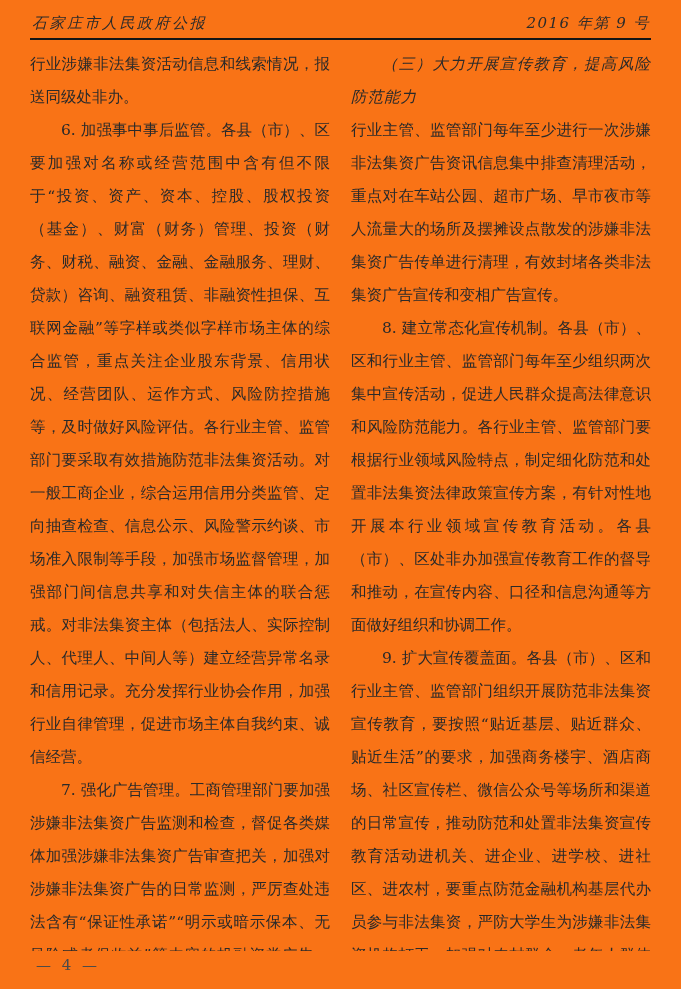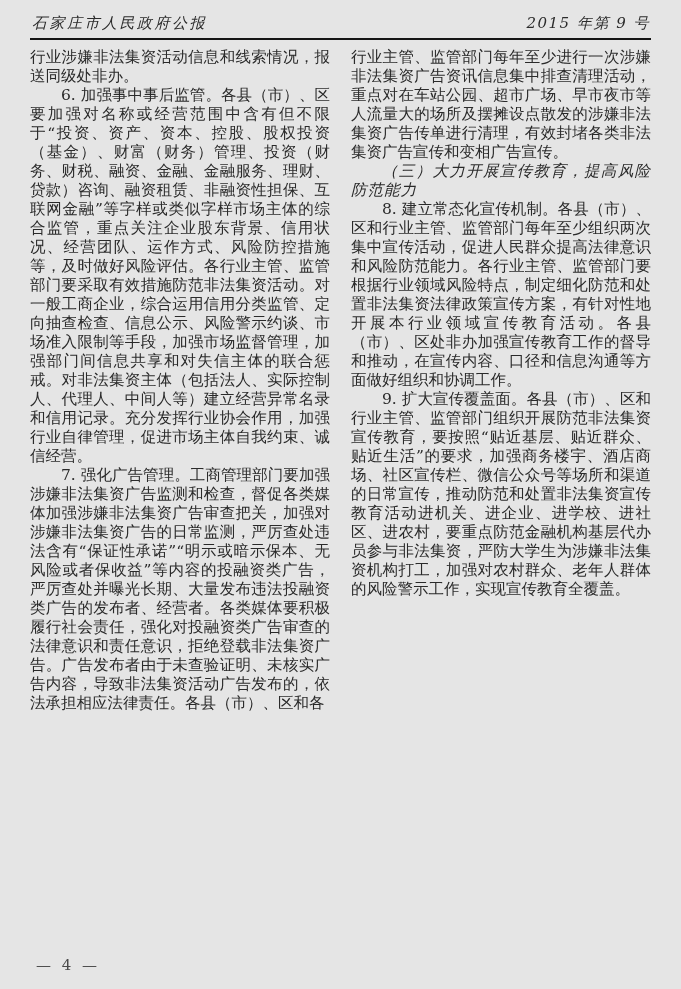--- a/index.html
+++ b/index.html
@@ -4,21 +4,21 @@
 <style>
   html, body {
     margin: 0;
     padding: 0;
     background: #ffffff;
   }
   .page {
     position: relative;
     width: 681px;
     height: 989px;
-    background: #e5e5e5;
+    background: #f97316;
     font-family: "DejaVu Serif", "Liberation Serif", serif;
     color: #262626;
     overflow: hidden;
   }
   .header {
     position: absolute;
     top: 14px;
     left: 32px;
     right: 31px;
     display: flex;
@@ -52,21 +52,21 @@
     gap: 21px;
   }
   .column {
     width: 300px;
     height: 903px;
     overflow: hidden;
   }
   .para {
     margin: 0;
     font-size: 15.5px;
-    line-height: 19px;
+    line-height: 33px;
     text-align: justify;
     text-justify: inter-ideograph;
     color: #2a2a2a;
     word-break: break-all;
   }
   .para.indent { text-indent: 2em; }
   .para.continuation { text-indent: 0; }
   .para.heading {
     text-indent: 2em;
     font-style: italic;
@@ -80,32 +80,32 @@
     color: #4a4a4a;
     letter-spacing: 3px;
   }
 </style>
 </head>
 <body>
 
 <div class="page">
   <div class="header">
     <span class="header-title">石家庄市人民政府公报</span>
-    <span class="header-issue">2015 年第 9 号</span>
+    <span class="header-issue">2016 年第 9 号</span>
   </div>
   <div class="header-rule"></div>
   <div class="columns">
     <div class="column" id="col-left">
         <p class="para continuation">行业涉嫌非法集资活动信息和线索情况，报送同级处非办。</p>
         <p class="para indent">6. 加强事中事后监管。各县（市）、区要加强对名称或经营范围中含有但不限于“投资、资产、资本、控股、股权投资（基金）、财富（财务）管理、投资（财务、财税、融资、金融、金融服务、理财、贷款）咨询、融资租赁、非融资性担保、互联网金融”等字样或类似字样市场主体的综合监管，重点关注企业股东背景、信用状况、经营团队、运作方式、风险防控措施等，及时做好风险评估。各行业主管、监管部门要采取有效措施防范非法集资活动。对一般工商企业，综合运用信用分类监管、定向抽查检查、信息公示、风险警示约谈、市场准入限制等手段，加强市场监督管理，加强部门间信息共享和对失信主体的联合惩戒。对非法集资主体（包括法人、实际控制人、代理人、中间人等）建立经营异常名录和信用记录。充分发挥行业协会作用，加强行业自律管理，促进市场主体自我约束、诚信经营。</p>
         <p class="para indent">7. 强化广告管理。工商管理部门要加强涉嫌非法集资广告监测和检查，督促各类媒体加强涉嫌非法集资广告审查把关，加强对涉嫌非法集资广告的日常监测，严厉查处违法含有“保证性承诺”“明示或暗示保本、无风险或者保收益”等内容的投融资类广告，严厉查处并曝光长期、大量发布违法投融资类广告的发布者、经营者。各类媒体要积极履行社会责任，强化对投融资类广告审查的法律意识和责任意识，拒绝登载非法集资广告。广告发布者由于未查验证明、未核实广告内容，导致非法集资活动广告发布的，依法承担相应法律责任。各县（市）、区和各</p>
       </div>
     <div class="column" id="col-right">
+        <p class="para heading">（三）大力开展宣传教育，提高风险防范能力</p>
         <p class="para continuation">行业主管、监管部门每年至少进行一次涉嫌非法集资广告资讯信息集中排查清理活动，重点对在车站公园、超市广场、早市夜市等人流量大的场所及摆摊设点散发的涉嫌非法集资广告传单进行清理，有效封堵各类非法集资广告宣传和变相广告宣传。</p>
-        <p class="para heading">（三）大力开展宣传教育，提高风险防范能力</p>
         <p class="para indent">8. 建立常态化宣传机制。各县（市）、区和行业主管、监管部门每年至少组织两次集中宣传活动，促进人民群众提高法律意识和风险防范能力。各行业主管、监管部门要根据行业领域风险特点，制定细化防范和处置非法集资法律政策宣传方案，有针对性地开展本行业领域宣传教育活动。各县（市）、区处非办加强宣传教育工作的督导和推动，在宣传内容、口径和信息沟通等方面做好组织和协调工作。</p>
         <p class="para indent">9. 扩大宣传覆盖面。各县（市）、区和行业主管、监管部门组织开展防范非法集资宣传教育，要按照“贴近基层、贴近群众、贴近生活”的要求，加强商务楼宇、酒店商场、社区宣传栏、微信公众号等场所和渠道的日常宣传，推动防范和处置非法集资宣传教育活动进机关、进企业、进学校、进社区、进农村，要重点防范金融机构基层代办员参与非法集资，严防大学生为涉嫌非法集资机构打工，加强对农村群众、老年人群体的风险警示工作，实现宣传教育全覆盖。</p>
       </div>
   </div>
   <div class="footer">
     <span>— 4 —</span>
   </div>
 </div>
 
 </body></html>

